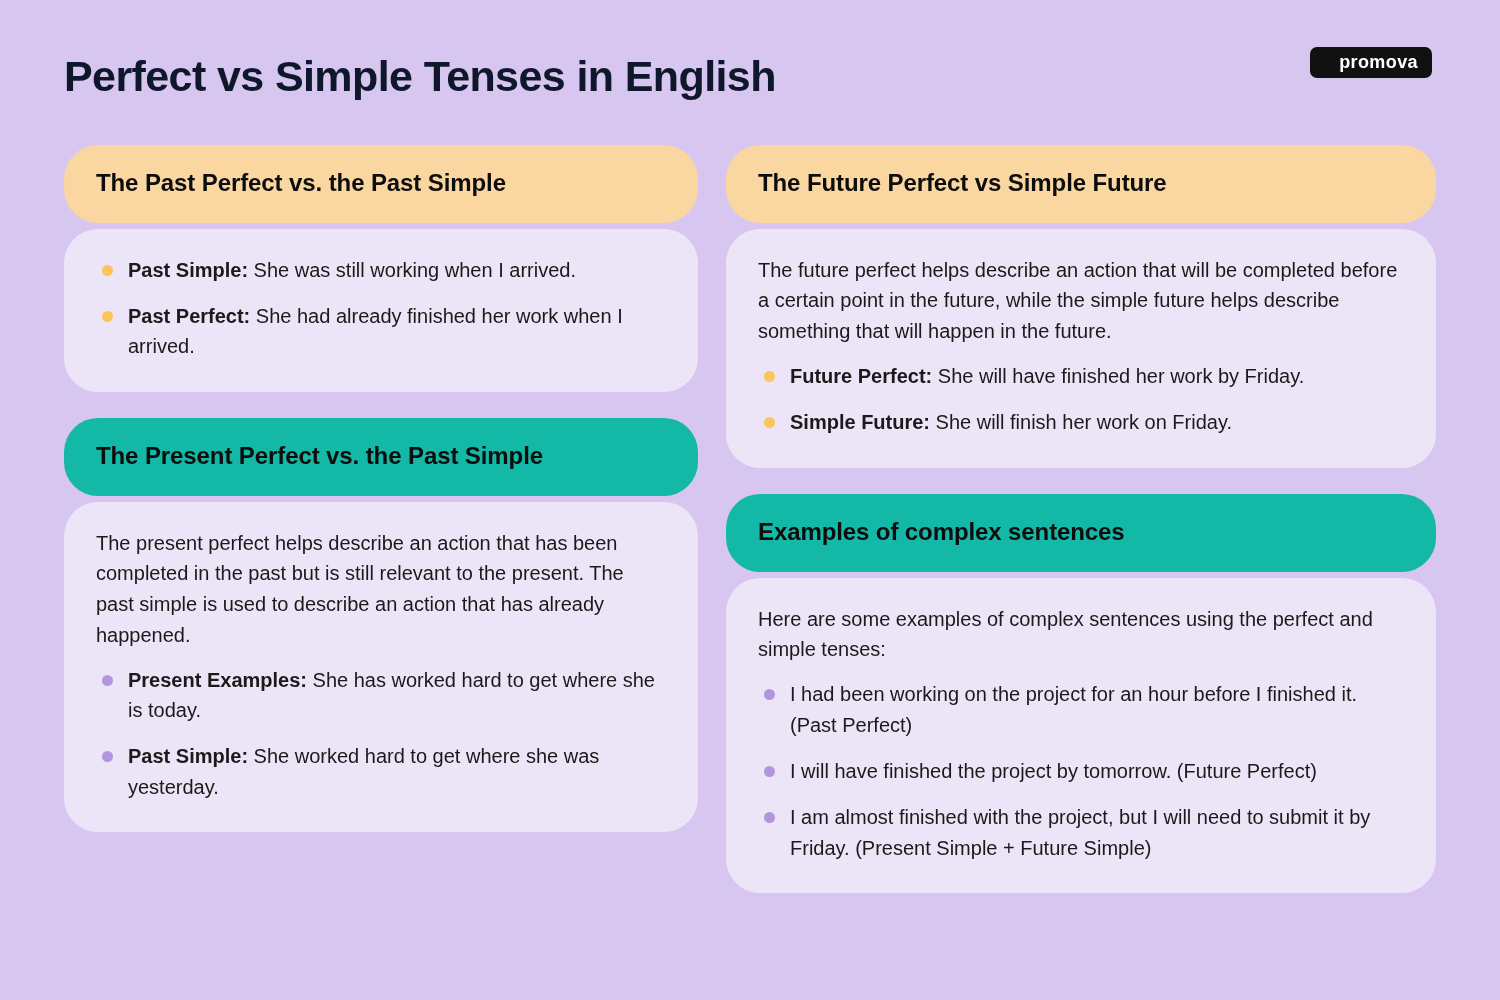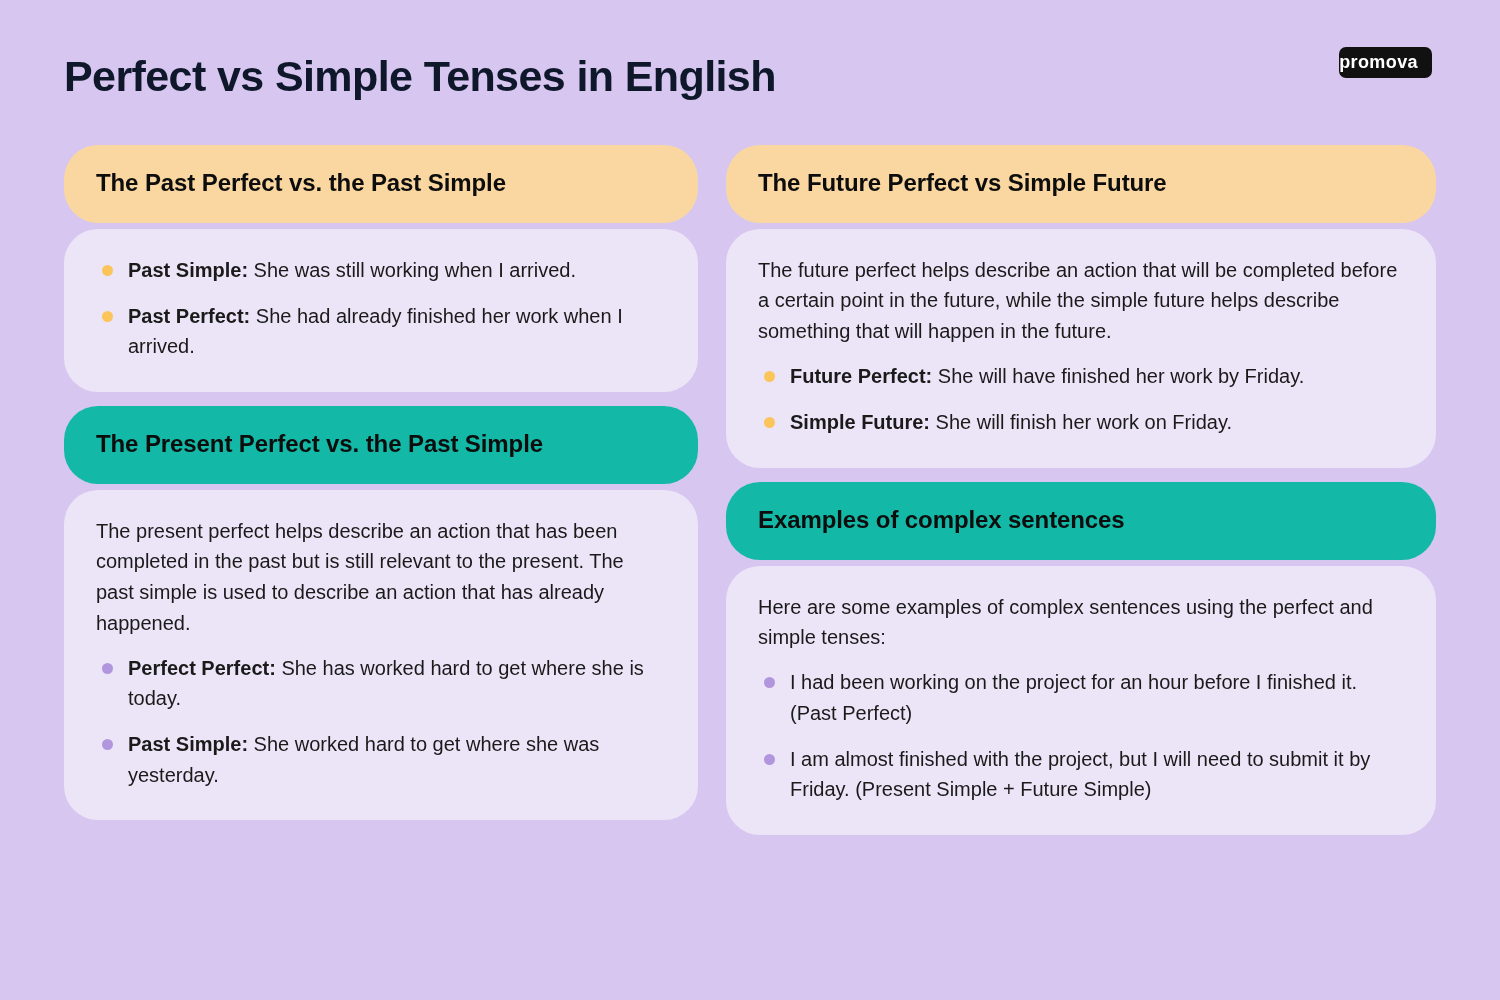--- a/index.html
+++ b/index.html
@@ -40,40 +40,40 @@
     white-space: nowrap;
     text-align: center;
   }
   .logo {
     position: absolute;
     right: 68px;
     top: 47px;
     background: #111111;
     color: #ffffff;
     border-radius: 7px;
-    padding: 6px 14px 7px 0;
+    padding: 6px 14px 7px 29px;
     font-size: 18px;
     font-weight: bold;
     letter-spacing: 0.4px;
     line-height: 1;
   }
 
   
   .columns {
     position: absolute;
     left: 64px;
     top: 145px;
     width: 1372px;
     display: flex;
     gap: 28px;
   }
   .col {
     display: flex;
     flex-direction: column;
-    gap: 14px;
+    gap: 26px;
   }
   .col-left { width: 634px; }
   .col-right { width: 710px; justify-content: flex-end; }
 
   .card {
     display: flex;
     flex-direction: column;
   }
   .card-header {
     border-radius: 34px;
@@ -159,21 +159,21 @@
         </div>
       </div>
 
       <div class="card">
         <div class="card-header purple">The Present Perfect vs. the Past Simple</div>
         <div class="card-body grow">
           <p class="intro">The present perfect helps describe an action that has been completed in the past but is still relevant to the present. The past simple is used to describe an action that has already happened.</p>
           <ul class="bullets">
             <li>
               <span class="dot purple"></span>
-              <span class="lead">Perfect Perfect:</span><span> She has worked hard to get where she is today.</span>
+              <span class="lead">Present Examples:</span><span> She has worked hard to get where she is today.</span>
             </li>
             <li>
               <span class="dot purple"></span>
               <span class="lead">Past Simple:</span><span> She worked hard to get where she was yesterday.</span>
             </li>
           </ul>
         </div>
       </div>
 
     </div>
@@ -201,20 +201,24 @@
         <div class="card-header purple">Examples of complex sentences</div>
         <div class="card-body grow">
           <p class="intro">Here are some examples of complex sentences using the perfect and simple tenses:</p>
           <ul class="bullets">
             <li>
               <span class="dot purple"></span>
               <span>I had been working on the project for an hour before I finished it. (Past Perfect)</span>
             </li>
             <li>
               <span class="dot purple"></span>
+              <span>I will have finished the project by tomorrow. (Future Perfect)</span>
+            </li>
+            <li>
+              <span class="dot purple"></span>
               <span>I am almost finished with the project, but I will need to submit it by Friday. (Present Simple + Future Simple)</span>
             </li>
           </ul>
         </div>
       </div>
 
     </div>
 
   </div>
 </div>

